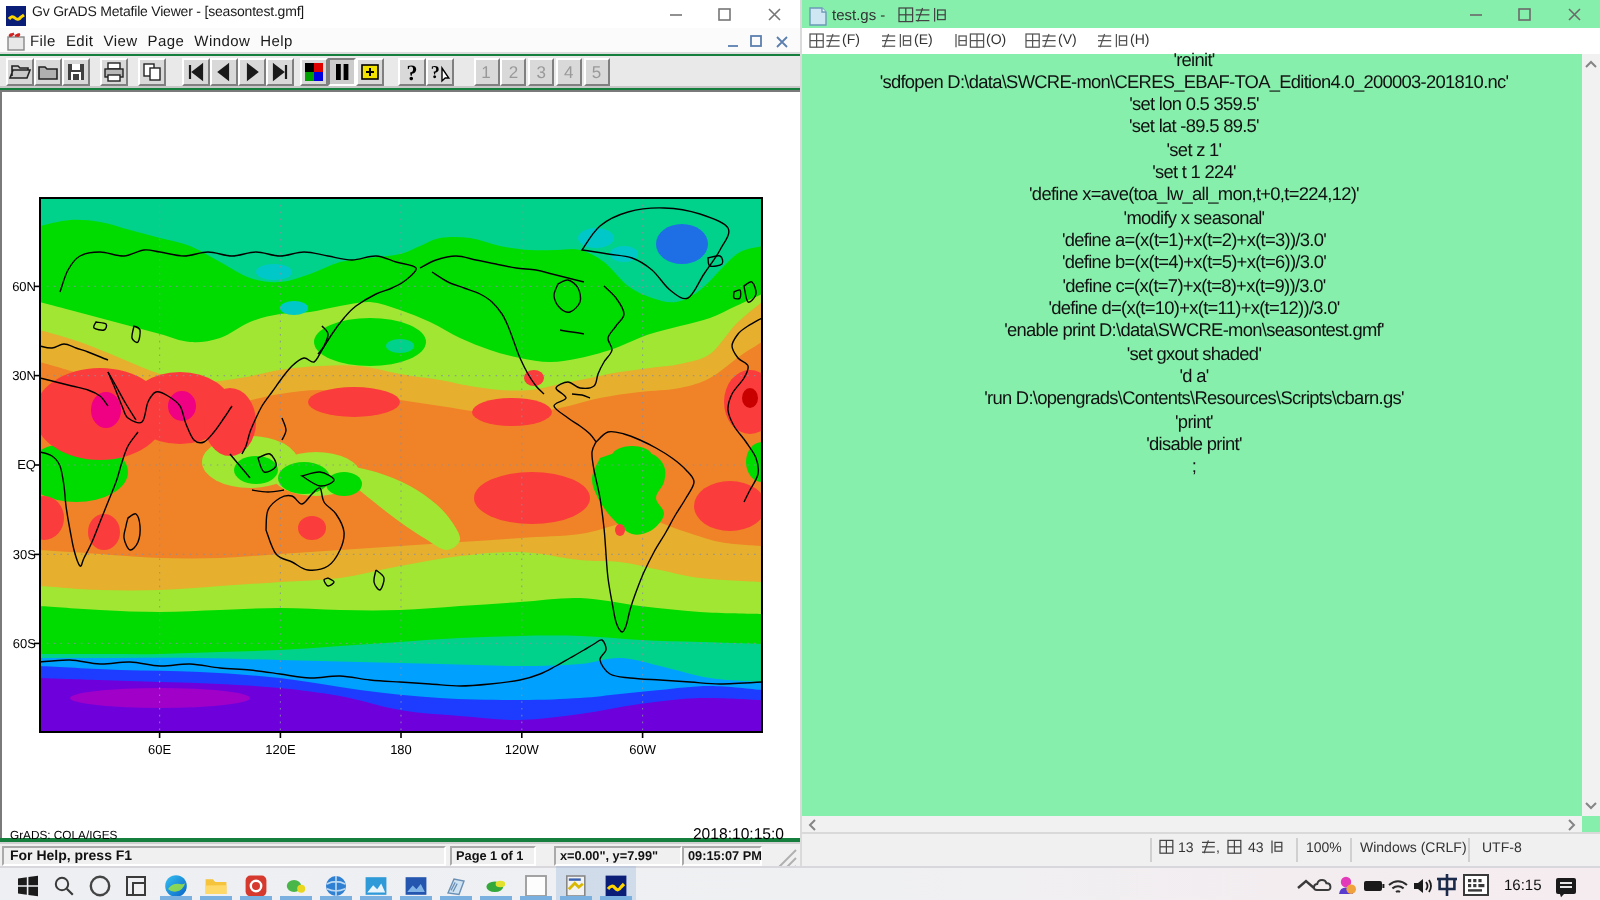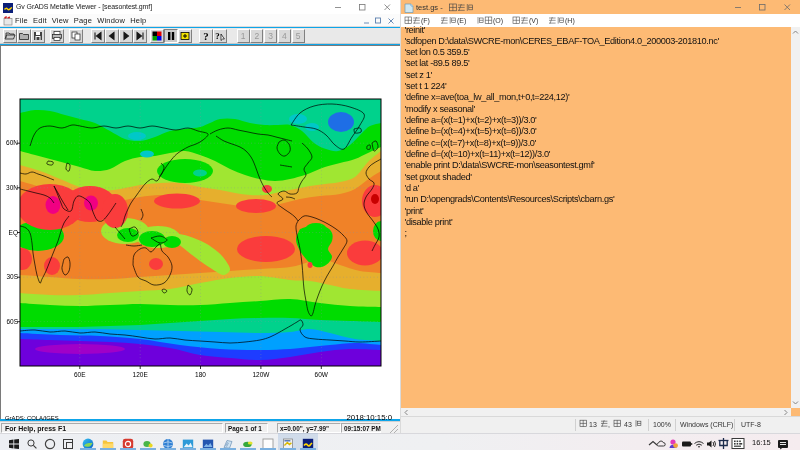--- a/index.html
+++ b/index.html
@@ -1,20 +1,20 @@
 <!DOCTYPE html>
 <html><head><meta charset="utf-8"><style>
 * { margin:0; padding:0; box-sizing:border-box; }
 html,body { width:800px; height:450px; overflow:hidden; font-family:"Liberation Sans",sans-serif; }
 #stage { position:relative; width:800px; height:450px; background:#9db0c8; }
 .abs { position:absolute; }
 </style></head><body>
 <div id="stage">
 
-<div class="abs" style="left:0;top:0;width:400px;height:433px;background:#0ea5e9;">
+<div class="abs" style="left:0;top:0;width:400px;height:433px;background:#15803d;">
 
   <div class="abs" style="left:0;top:0;width:400px;height:14px;background:#fff;">
     <svg class="abs" style="left:3px;top:2.5px;" width="10" height="10" viewBox="0 0 10 10">
           <rect width="10" height="10" fill="#0a1e78"></rect>
           <path d="M1.5,6.5 Q3,4.5 4.5,6 Q6,7.5 7.5,5.5 L9,4.5" stroke="#ffd500" stroke-width="1.5" fill="none"></path>
         </svg>
     <div class="abs" style="left:16px;top:3px;font-size:7px;letter-spacing:-0.1px;color:#1a1a1a;">Gv GrADS Metafile Viewer - [seasontest.gmf]</div>
     <svg class="abs" style="left:330px;top:0;" width="70" height="14" viewBox="0 0 70 14">
           <g stroke="#767676" stroke-width="0.8" fill="none">
             <line x1="5" y1="7.5" x2="11" y2="7.5"></line>
@@ -265,21 +265,21 @@
     <svg class="abs" style="left:388px;top:2px;" width="11" height="11" viewBox="0 0 11 11">
           <g stroke="#b0b0b0" stroke-width="1">
             <line x1="10" y1="1" x2="1" y2="10"></line>
             <line x1="10" y1="5" x2="5" y2="10"></line>
             <line x1="10" y1="9" x2="9" y2="10"></line>
           </g>
         </svg>
   </div>
 </div>
 
-<div class="abs" style="left:400px;top:0;width:400px;height:433px;background:#fdba74;border-left:1px solid #dadada;">
+<div class="abs" style="left:400px;top:0;width:400px;height:433px;background:#86efac;border-left:1px solid #dadada;text-align:center;">
 
   <svg class="abs" style="left:3px;top:2.5px;" width="10" height="10" viewBox="0 0 10 10">
         <path d="M1,1 L7,1 L9,3 L9,9.5 L1,9.5 Z" fill="#cfe7f2" stroke="#6b9bb8" stroke-width="0.7"></path>
         <path d="M7,1 L7,3 L9,3" fill="#fff" stroke="#6b9bb8" stroke-width="0.7"></path>
       </svg>
   <div class="abs" style="left:15px;top:2.5px;font-size:7.5px;color:#333;">test.gs - </div>
   <svg class="abs" style="left:330px;top:0;" width="69" height="14" viewBox="0 0 69 14">
         <g stroke="#6a6a6a" stroke-width="0.8" fill="none">
           <line x1="4" y1="7.5" x2="10" y2="7.5"></line>
           <rect x="28.5" y="4.5" width="5.5" height="5.5"></rect>

